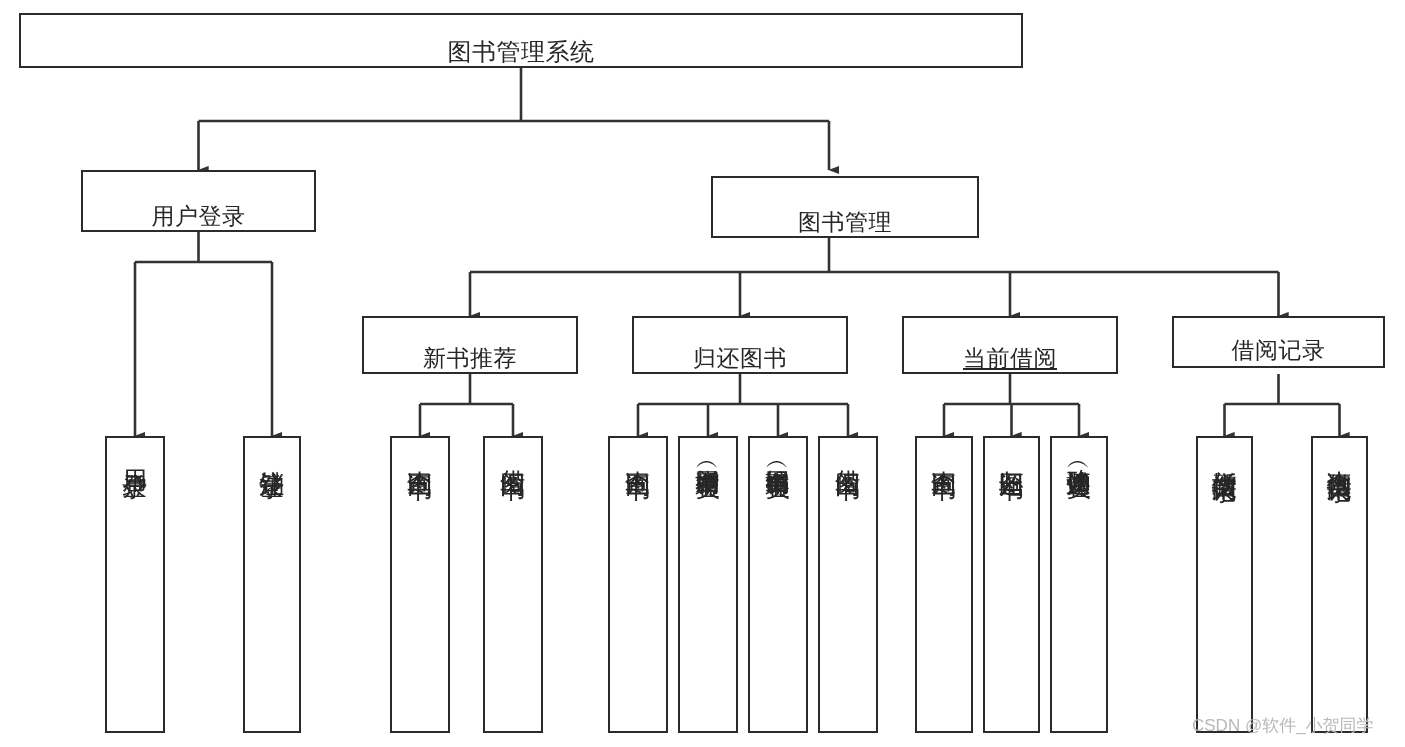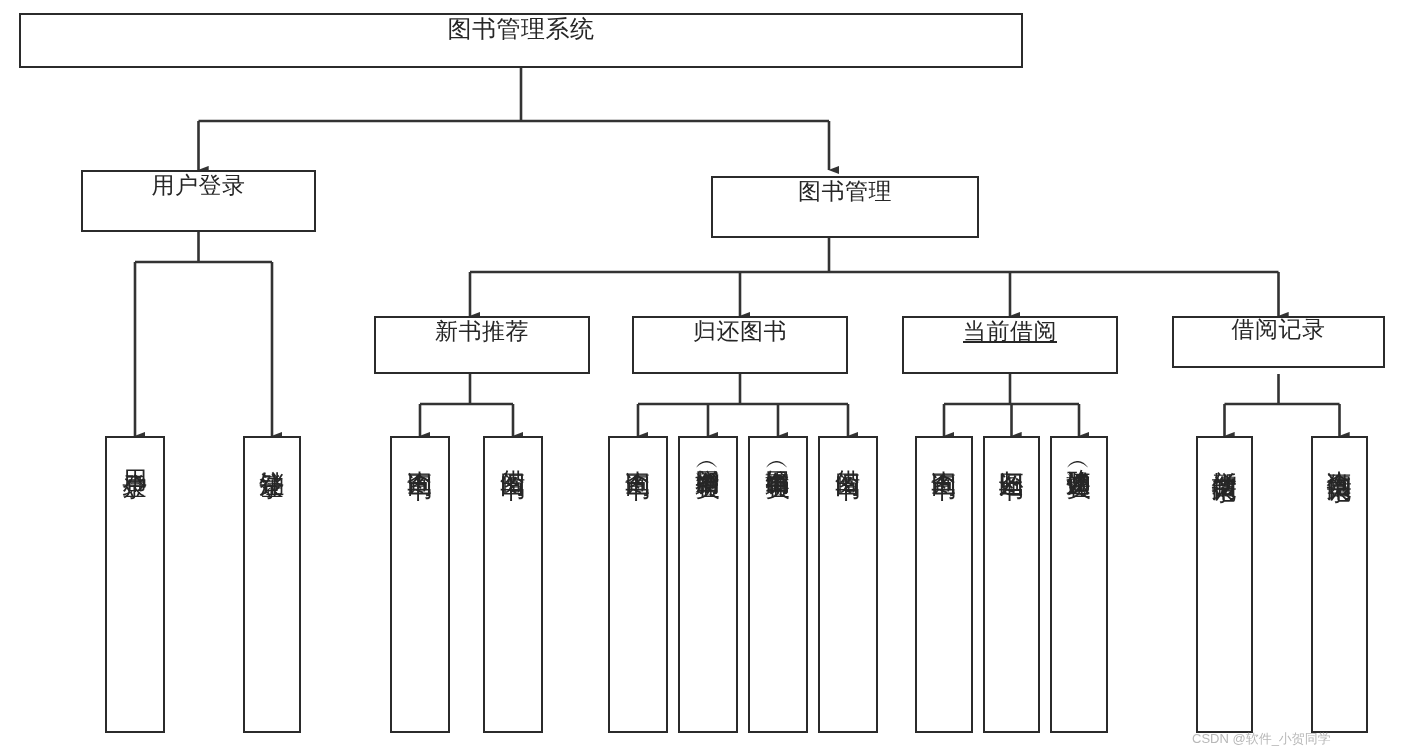--- a/index.html
+++ b/index.html
@@ -25,21 +25,21 @@
     width: 1405px;
     height: 747px;
     pointer-events: none;
   }
   .node {
     position: absolute;
     box-sizing: border-box;
     background: #ffffff;
     border: 2px solid #2b2b2b;
     display: flex;
-    align-items: flex-start;
+    align-items: flex-end;
     justify-content: center;
     color: #262626;
     z-index: 2;
   }
   .node .label {
     display: block;
     text-align: center;
     line-height: 1.18;
     white-space: nowrap;
   }
@@ -66,26 +66,25 @@
     white-space: nowrap;
   }
   .node.vert.tall-text .label {
     font-size: 24px;
     letter-spacing: 1px;
   }
   .watermark {
     position: absolute;
     left: 1192px;
     top: 714px;
-    font-size: 13px;
+    font-size: 17px;
     color: #b8b8b8;
     white-space: nowrap;
     z-index: 5;
     font-family: "Liberation Sans", "DejaVu Sans", sans-serif;
-    margin-top: 16px;
   }
 </style>
 </head>
 <body>
 
 <div id="diagram-root">
 
   <svg id="edge-layer" width="1405" height="747" viewBox="0 0 1405 747">
     <defs>
       <marker id="arrowhead" markerWidth="9" markerHeight="11" refX="4.5" refY="10.2" orient="auto" markerUnits="userSpaceOnUse">
@@ -132,21 +131,21 @@
   <div id="nodes-layer">
       <div class="node horiz root" style="left: 19px; top: 13px; width: 1004px; height: 55px;">
         <span class="label">图书管理系统</span>
       </div>
       <div class="node horiz" style="left: 81px; top: 170px; width: 235px; height: 62px;">
         <span class="label">用户登录</span>
       </div>
       <div class="node horiz" style="left: 711px; top: 170px; width: 268px; height: 62px; margin-top: 6px;">
         <span class="label">图书管理</span>
       </div>
-      <div class="node horiz" style="left: 362px; top: 316px; width: 216px; height: 58px; margin-left: 12px;">
+      <div class="node horiz" style="left: 362px; top: 316px; width: 216px; height: 58px;">
         <span class="label">新书推荐</span>
       </div>
       <div class="node horiz" style="left: 632px; top: 316px; width: 216px; height: 58px;">
         <span class="label">归还图书</span>
       </div>
       <div class="node horiz" style="left: 902px; top: 316px; width: 216px; height: 58px; text-decoration: underline;">
         <span class="label">当前借阅</span>
       </div>
       <div class="node horiz" style="left: 1172px; top: 316px; width: 213px; height: 52px; font-family: Liberation Mono, monospace;">
         <span class="label">借阅记录</span>

